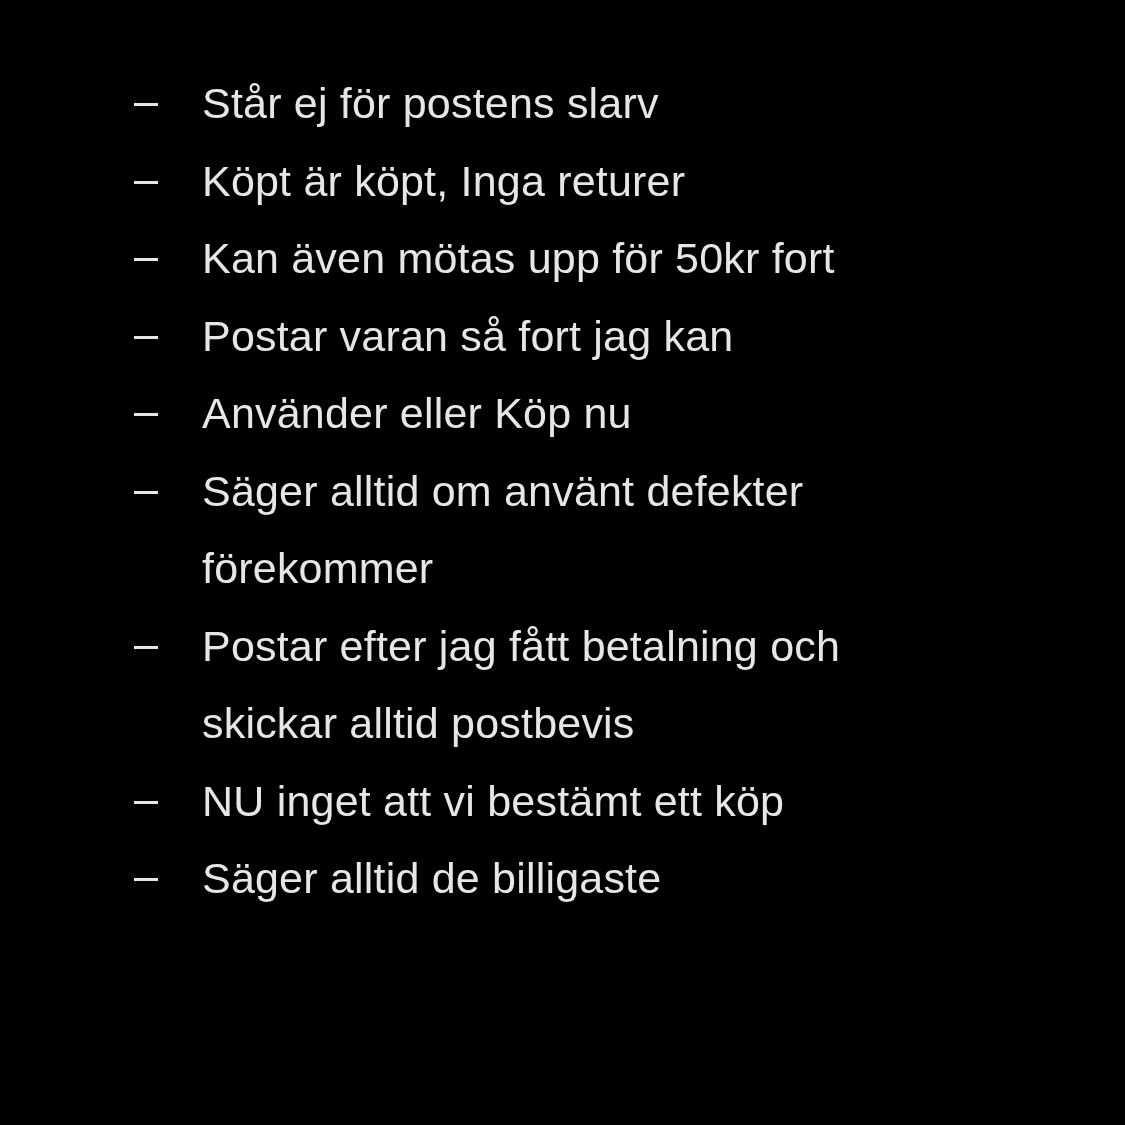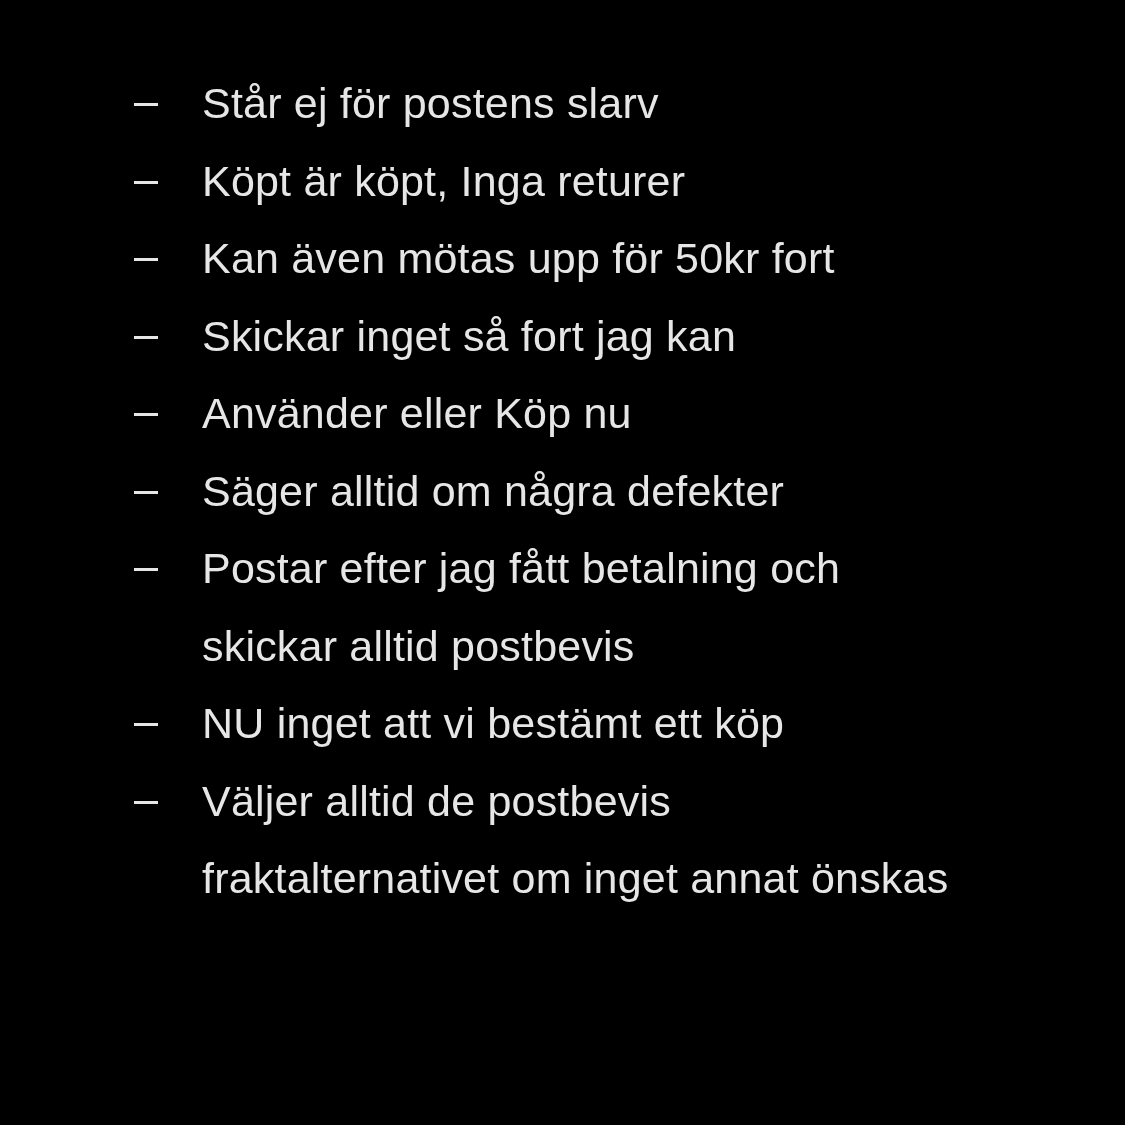--- a/index.html
+++ b/index.html
@@ -70,38 +70,38 @@
     <li class="item">
       <span class="dash"></span>
       <span class="line">Köpt är köpt, Inga returer</span>
     </li>
     <li class="item">
       <span class="dash"></span>
       <span class="line">Kan även mötas upp för 50kr fort</span>
     </li>
     <li class="item">
       <span class="dash"></span>
-      <span class="line">Skickar inget så fort jag kan</span>
+      <span class="line">Postar varan så fort jag kan</span>
     </li>
     <li class="item">
       <span class="dash"></span>
       <span class="line">Använder eller Köp nu</span>
     </li>
     <li class="item">
       <span class="dash"></span>
-      <span class="line">Säger alltid om några defekter</span>
+      <span class="line">Säger alltid om använt defekter</span>
+      <span class="line">förekommer</span>
     </li>
     <li class="item">
       <span class="dash"></span>
       <span class="line">Postar efter jag fått betalning och</span>
       <span class="line">skickar alltid postbevis</span>
     </li>
     <li class="item">
       <span class="dash"></span>
       <span class="line">NU inget att vi bestämt ett köp</span>
     </li>
     <li class="item">
       <span class="dash"></span>
-      <span class="line">Väljer alltid de postbevis</span>
-      <span class="line">fraktalternativet om inget annat önskas</span>
+      <span class="line">Säger alltid de billigaste</span>
     </li>
   </ul>
 </div>
 
 </body></html>

